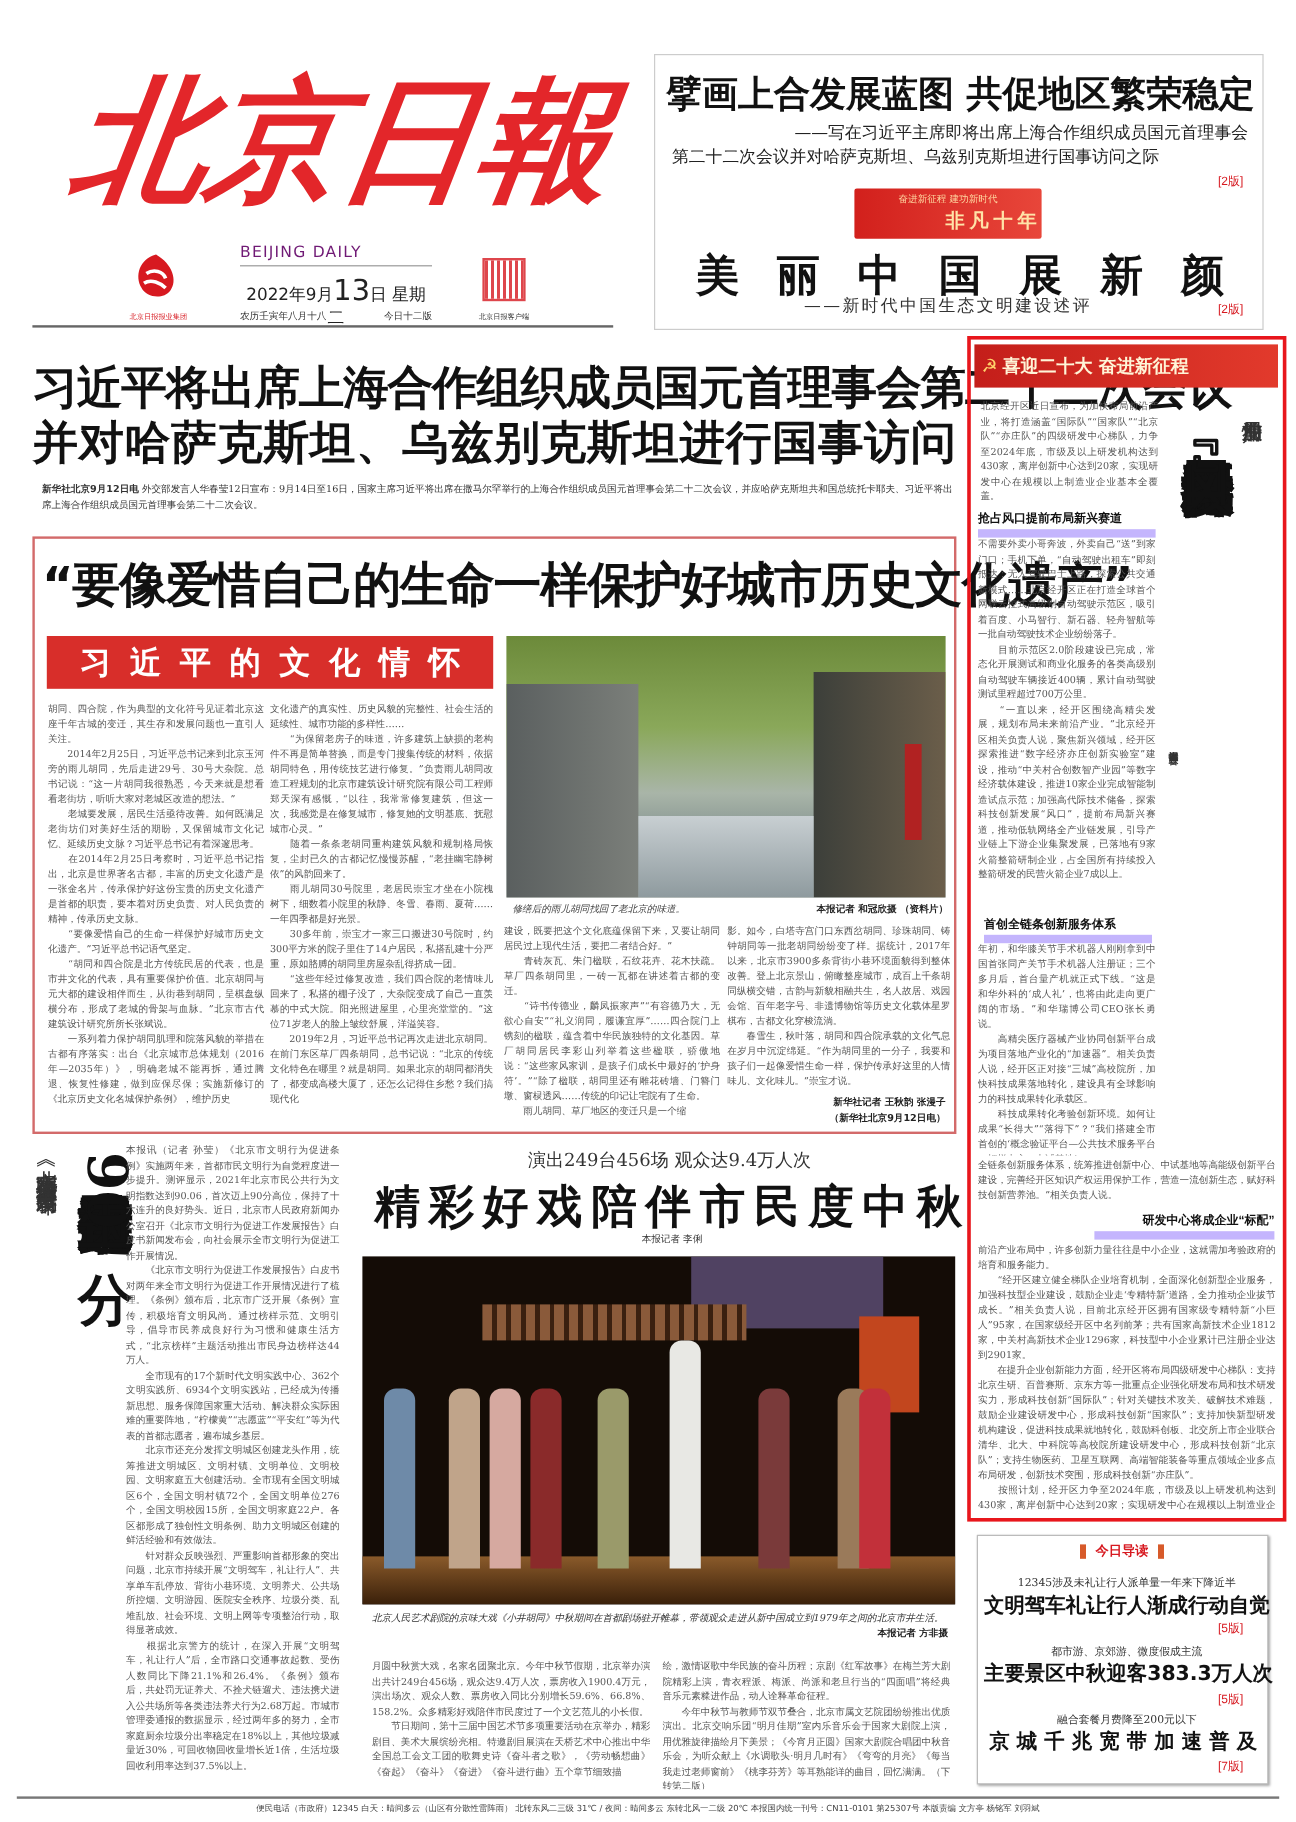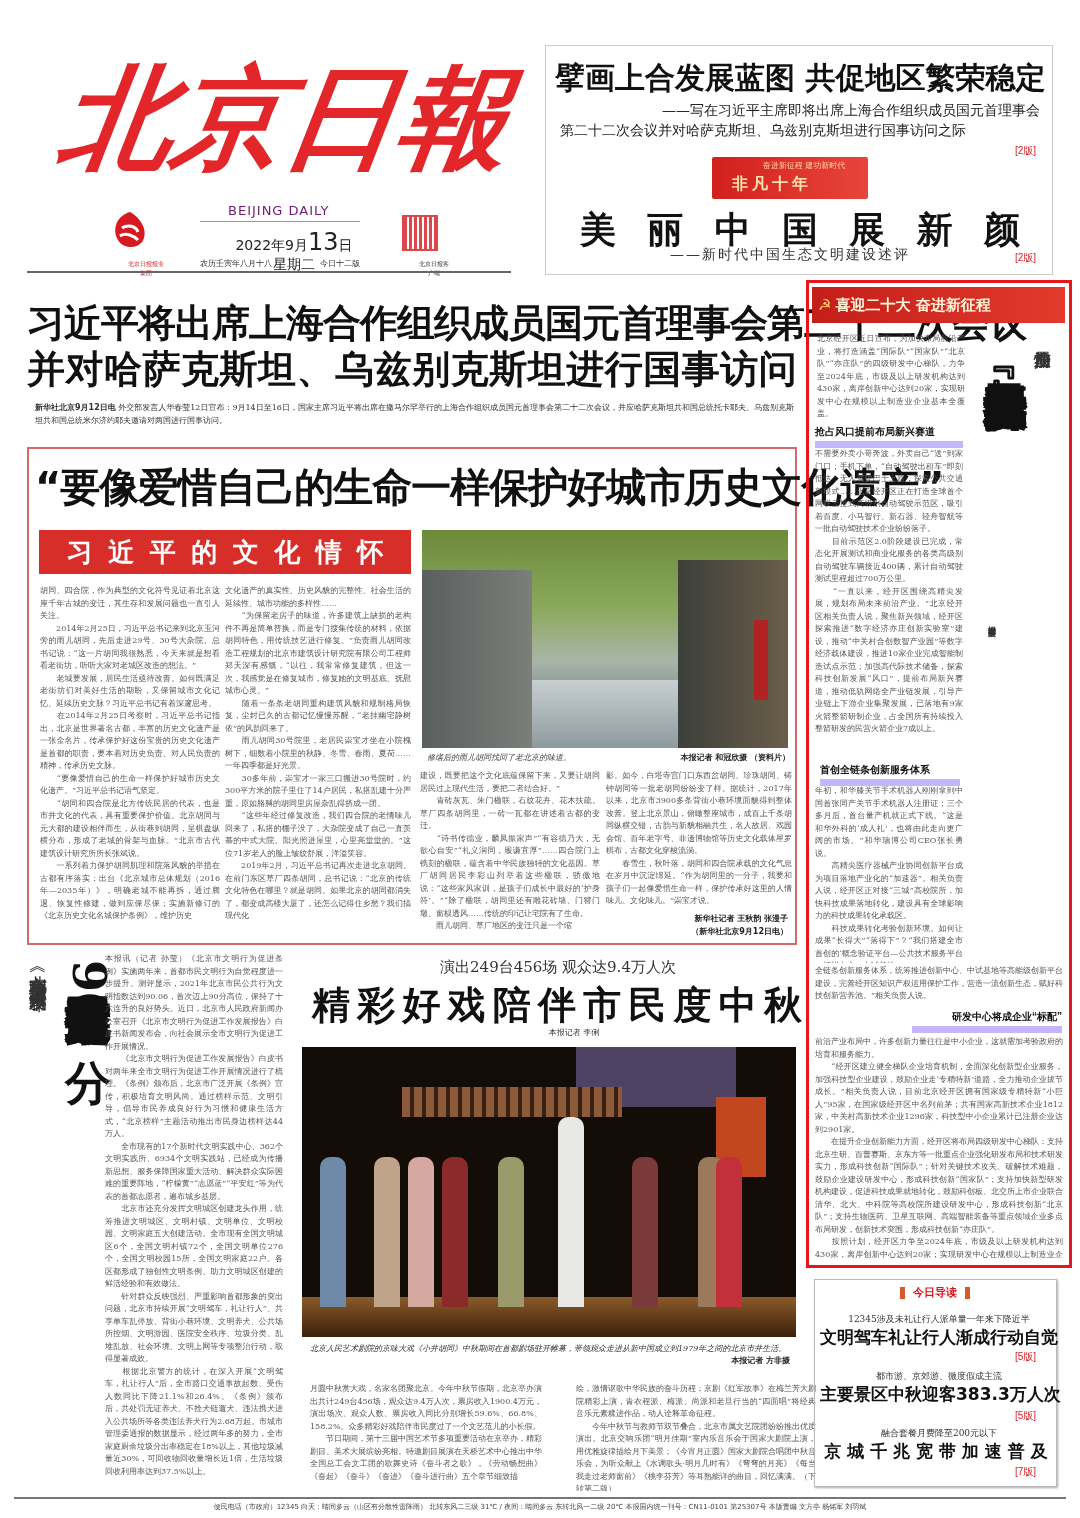--- a/index.html
+++ b/index.html
@@ -1,19 +1,19 @@
 <!DOCTYPE html>
 <html><head>
 <meta charset="utf-8">
 <style>
 *{box-sizing:border-box;margin:0;padding:0;}
 html,body{width:1080px;height:1518px;background:#fff;overflow:hidden;}
 body{position:relative;font-family:"DejaVu Serif","Liberation Serif",serif;color:#222;}
 .abs{position:absolute;}
-.sans{font-family:"DejaVu Sans","Liberation Sans",sans-serif;padding-left:28px;}
+.sans{font-family:"DejaVu Sans","Liberation Sans",sans-serif;}
 
 #masthead-title{left:62px;top:38px;width:440px;height:160px;display:flex;justify-content:space-between;align-items:center;}
 #masthead-title span{font-family:"DejaVu Serif","Liberation Serif",serif;font-size:112px;font-weight:bold;color:#e3262a;font-style:italic;line-height:1;transform:skewX(-8deg);display:inline-block;}
 #en-name{left:200px;top:203px;width:160px;text-align:left;font-size:13px;color:#701a75;letter-spacing:1px;border-bottom:1px solid #999;padding-bottom:3px;}
 #date-line{left:200px;top:228px;width:160px;text-align:center;font-size:14px;color:#222;}
 #date-line .big{font-size:24px;}
 #lunar-line{left:200px;top:258px;width:160px;font-size:8px;color:#333;display:flex;justify-content:space-between;}
 #group-logo{left:108px;top:210px;width:44px;height:42px;}
 #group-name{left:100px;top:260px;width:64px;font-size:6px;color:#d71920;text-align:center;}
 #qr{left:402px;top:215px;width:36px;height:36px;border:2px solid #d71920;background:repeating-linear-gradient(90deg,#d71920 0 3px,#fff 3px 5px),#fff;opacity:.8;}
@@ -21,21 +21,21 @@
 #mast-rule{left:27px;top:271px;width:484px;height:2px;background:#666;}
 
 #promo{left:545px;top:45px;width:508px;height:230px;border:1px solid #ccc;}
 #promo-h1{left:555px;top:58px;width:490px;font-size:30px;font-weight:bold;letter-spacing:0;font-family:"DejaVu Sans","Liberation Sans",sans-serif;color:#111;white-space:nowrap;}
 #promo-sub1{left:600px;top:102px;width:440px;font-size:14px;text-align:right;}
 #promo-sub2{left:560px;top:122px;width:460px;font-size:14px;}
 .pageref{font-size:10px;color:#d71920;font-family:"Liberation Sans",sans-serif;}
 #promo-ref1{left:1015px;top:144px;}
 #promo-banner{left:712px;top:157px;width:156px;height:42px;background:linear-gradient(90deg,#d2201c,#e8463a);border-radius:2px;}
 #promo-banner-top{left:712px;top:160px;width:156px;text-align:center;font-size:8px;color:#ffd7a0;}
-#promo-banner-main{left:712px;top:174px;width:156px;text-align:left;font-size:16px;color:#ffe3a8;letter-spacing:4px;font-weight:bold;padding-left:20px;}
+#promo-banner-main{left:712px;top:174px;width:156px;text-align:right;font-size:16px;color:#ffe3a8;letter-spacing:4px;font-weight:bold;padding-left:20px;}
 #promo-h2{left:580px;top:206px;width:440px;font-size:36px;font-weight:bold;font-family:"DejaVu Sans","Liberation Sans",sans-serif;display:flex;justify-content:space-between;color:#111;}
 #promo-sub3{left:670px;top:246px;width:300px;font-size:14px;letter-spacing:2px;color:#333;}
 #promo-ref2{left:1015px;top:251px;}
 
 #main-h1{left:27px;top:298px;width:770px;font-size:38px;font-weight:bold;font-family:"DejaVu Sans","Liberation Sans",sans-serif;color:#111;white-space:nowrap;letter-spacing:-1px;}
 #main-h2{left:27px;top:344px;width:770px;font-size:38px;font-weight:bold;font-family:"DejaVu Sans","Liberation Sans",sans-serif;color:#111;display:flex;justify-content:space-between;}
 #main-lead{left:35px;top:401px;width:760px;font-size:8px;line-height:13px;color:#333;}
 #main-lead b{font-family:"DejaVu Sans","Liberation Sans",sans-serif;}
 
 #culture-box{left:27px;top:447px;width:770px;height:498px;border:2px solid #d36a6a;}
@@ -165,21 +165,21 @@
   <span>斯</span>
   <span>坦</span>
   <span>进</span>
   <span>行</span>
   <span>国</span>
   <span>事</span>
   <span>访</span>
   <span>问</span>
 </div>
 <div id="main-lead" class="abs">
-  <b>新华社北京9月12日电</b>&nbsp;<span>外交部发言人华春莹12日宣布：9月14日至16日，国家主席习近平将出席在撒马尔罕举行的上海合作组织成员国元首理事会第二十二次会议，并应哈萨克斯坦共和国总统托卡耶夫、乌兹别克斯坦共和国总统米尔济约耶夫邀请对两国进行国事访问。</span>
+  <b>新华社北京9月12日电</b>&nbsp;<span>外交部发言人华春莹12日宣布：9月14日至16日，国家主席习近平将出席在撒马尔罕举行的上海合作组织成员国元首理事会第二十二次会议，并应哈萨克斯坦共和国总统托卡耶夫、习近平将出席上海合作组织成员国元首理事会第二十二次会议。</span>
 </div>
 
 <div id="culture-box" class="abs"></div>
 <div id="culture-h" class="abs">“要像爱惜自己的生命一样保护好城市历史文化遗产”</div>
 <div id="culture-tag" class="abs">
   <span>习</span>
   <span>近</span>
   <span>平</span>
   <span>的</span>
   <span>文</span>
@@ -256,21 +256,21 @@
   <div class="person" style="left:196px;background:#9a9a6a;"></div>
   <div class="person" style="left:256px;height:190px;background:#e8e8e4;"></div>
   <div class="person" style="left:330px;background:#7a3a3a;"></div>
   <div class="person" style="left:396px;background:#9a7a5a;"></div>
   <div class="person" style="left:414px;background:#c2303a;"></div>
 </div>
 <div id="drama-caption" class="abs">北京人民艺术剧院的京味大戏《小井胡同》中秋期间在首都剧场驻开帷幕，带领观众走进从新中国成立到1979年之间的北京市井生活。</div>
 <div id="drama-credit" class="abs">本报记者  方非摄</div>
 <div id="drama-col1" class="abs body-txt" style="height:108px;overflow:hidden;white-space:pre-wrap;">月圆中秋赏大戏，名家名团聚北京。今年中秋节假期，北京举办演出共计249台456场，观众达9.4万人次，票房收入1900.4万元，演出场次、观众人数、票房收入同比分别增长59.6%、66.8%、158.2%。众多精彩好戏陪伴市民度过了一个文艺范儿的小长假。
 　　节日期间，第十三届中国艺术节多项重要活动在京举办，精彩剧目、美术大展缤纷亮相。特邀剧目展演在天桥艺术中心推出中华全国总工会文工团的歌舞史诗《奋斗者之歌》，《劳动畅想曲》《奋起》《奋斗》《奋进》《奋斗进行曲》五个章节细致描</div>
-<div id="drama-col2" class="abs body-txt" style="height:108px;overflow:hidden;white-space:pre-wrap;margin-left:24px;">绘，激情讴歌中华民族的奋斗历程；京剧《红军故事》在梅兰芳大剧院精彩上演，青衣程派、梅派、尚派和老旦行当的“四面唱”将经典音乐元素糅进作品，动人诠释革命征程。
+<div id="drama-col2" class="abs body-txt" style="height:108px;overflow:hidden;white-space:pre-wrap;">绘，激情讴歌中华民族的奋斗历程；京剧《红军故事》在梅兰芳大剧院精彩上演，青衣程派、梅派、尚派和老旦行当的“四面唱”将经典音乐元素糅进作品，动人诠释革命征程。
 　　今年中秋节与教师节双节叠合，北京市属文艺院团纷纷推出优质演出。北京交响乐团“明月佳期”室内乐音乐会于国家大剧院上演，用优雅旋律描绘月下美景；《今宵月正圆》国家大剧院合唱团中秋音乐会，为听众献上《水调歌头·明月几时有》《弯弯的月亮》《每当我走过老师窗前》《桃李芬芳》等耳熟能详的曲目，回忆满满。（下转第二版）</div>
 
 <div id="ez-box" class="abs"></div>
 <div id="ez-banner" class="abs">
   <span class="star">☭</span>
   <span>喜迎二十大  奋进新征程</span>
 </div>
 <div id="ez-col-top" class="abs body-txt" style="height:88px;overflow:hidden;">北京经开区近日宣布，为加快布局前沿产业，将打造涵盖“国际队”“国家队”“北京队”“亦庄队”的四级研发中心梯队，力争至2024年底，市级及以上研发机构达到430家，离岸创新中心达到20家，实现研发中心在规模以上制造业企业基本全覆盖。</div>
 <div id="ez-sub1" class="abs ez-sub">抢占风口提前布局新兴赛道</div>
 <div id="ez-col2" class="abs body-txt" style="height:310px;overflow:hidden;white-space:pre-wrap;">不需要外卖小哥奔波，外卖自己“送”到家门口；手机下单，“自动驾驶出租车”即刻抵达；无人驾驶巴士上路，探索公共交通新模式……北京经开区正在打造全球首个网联云控式高级别自动驾驶示范区，吸引着百度、小马智行、新石器、轻舟智航等一批自动驾驶技术企业纷纷落子。

